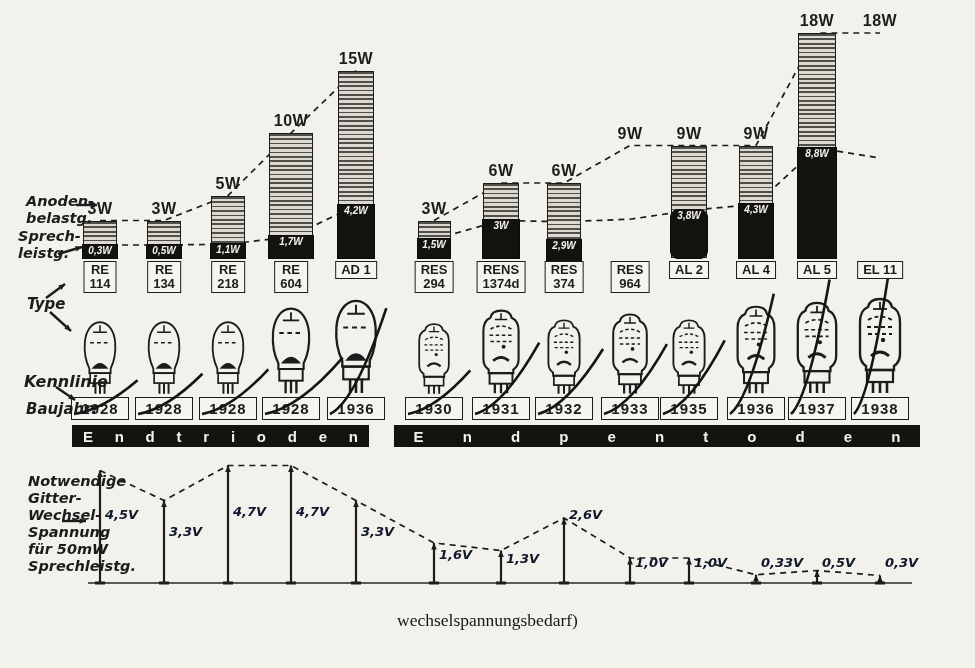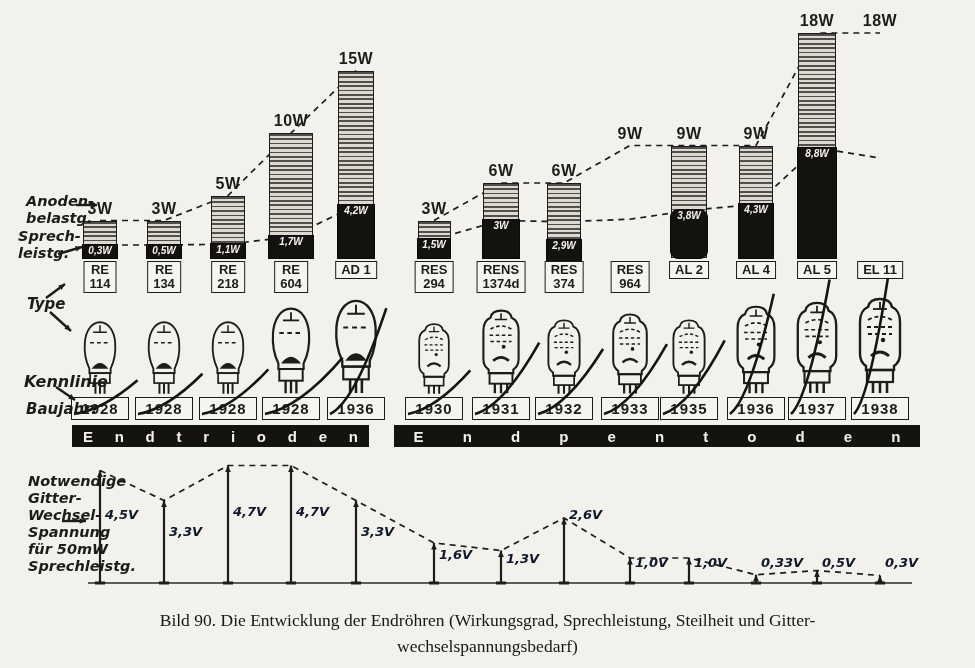--- a/index.html
+++ b/index.html
@@ -424,16 +424,15 @@
       <div class="volt-label" style="left: 506px; top: 551.125px;">1,3V</div>
       <div class="volt-label" style="left: 569px; top: 507px;">2,6V</div>
       <div class="volt-label" style="left: 635px; top: 555px;">1,0V</div>
       <div class="volt-label" style="left: 694px; top: 555px;">1,0V</div>
       <div class="volt-label" style="left: 761px; top: 555px;">0,33V</div>
       <div class="volt-label" style="left: 822px; top: 555px;">0,5V</div>
       <div class="volt-label" style="left: 885px; top: 555px;">0,3V</div>
     </div>
 
   <div id="caption">
-    <div>Bild 90. Die Entwicklung der Endröhren (Wirkungsgrad, Sprechleistung, Steilheit und Gitter-</div>
     <div>wechselspannungsbedarf)</div>
   </div>
 </div>
 
 </body></html>

